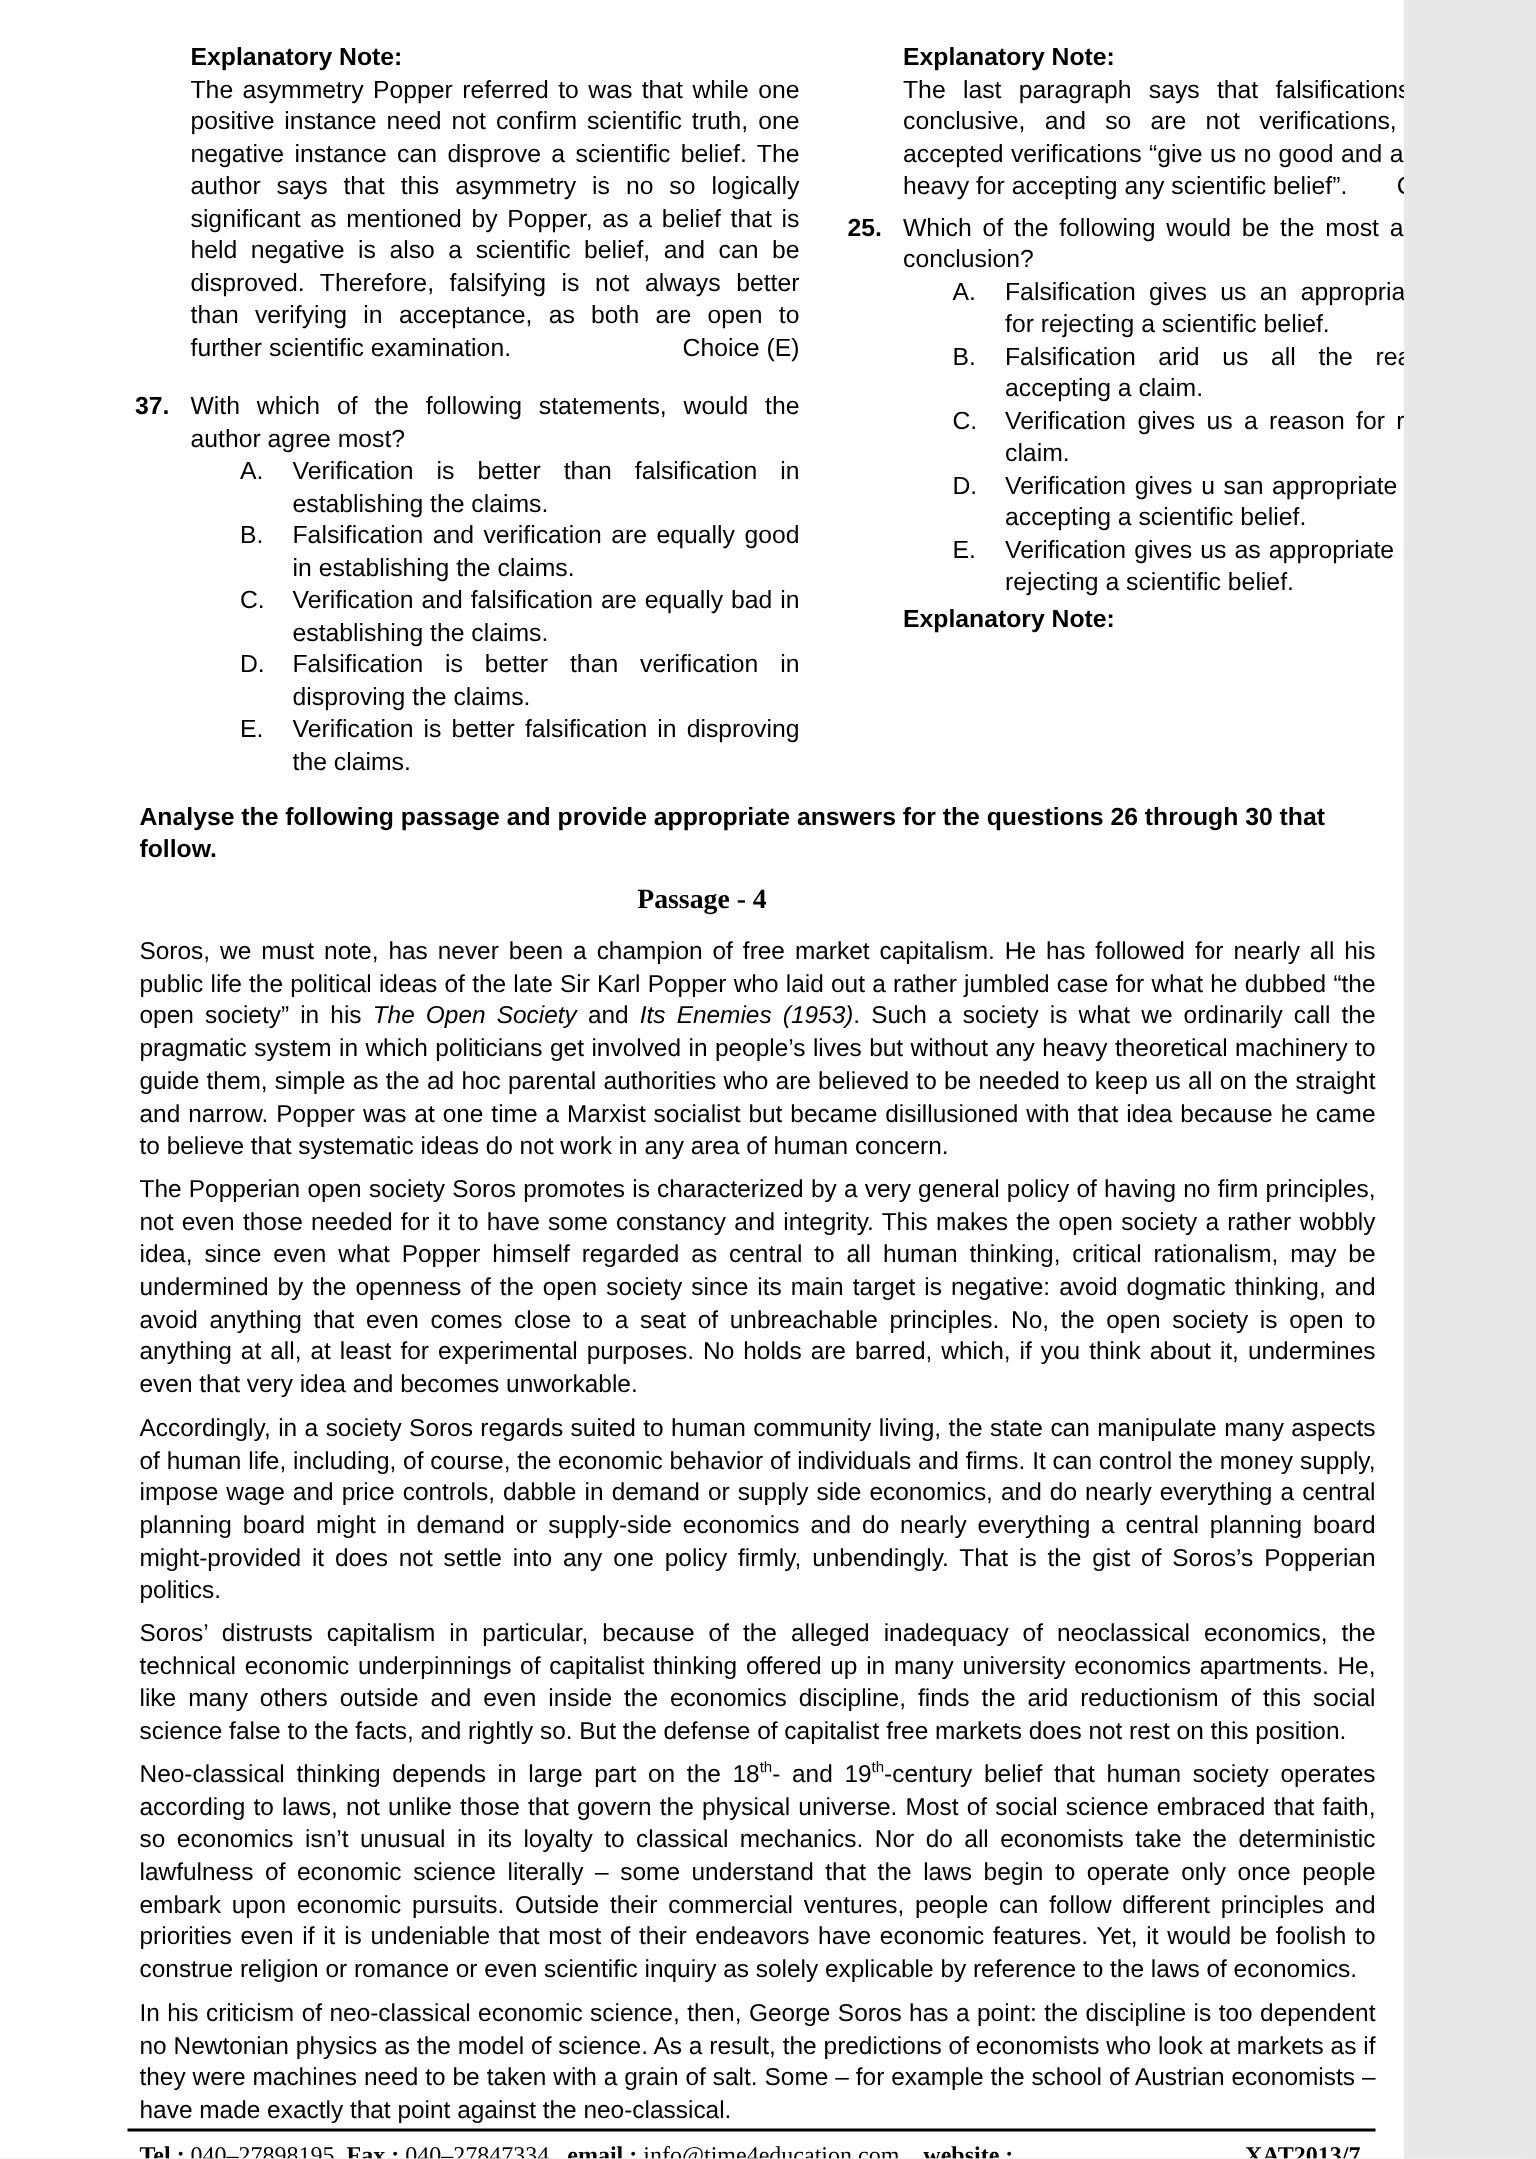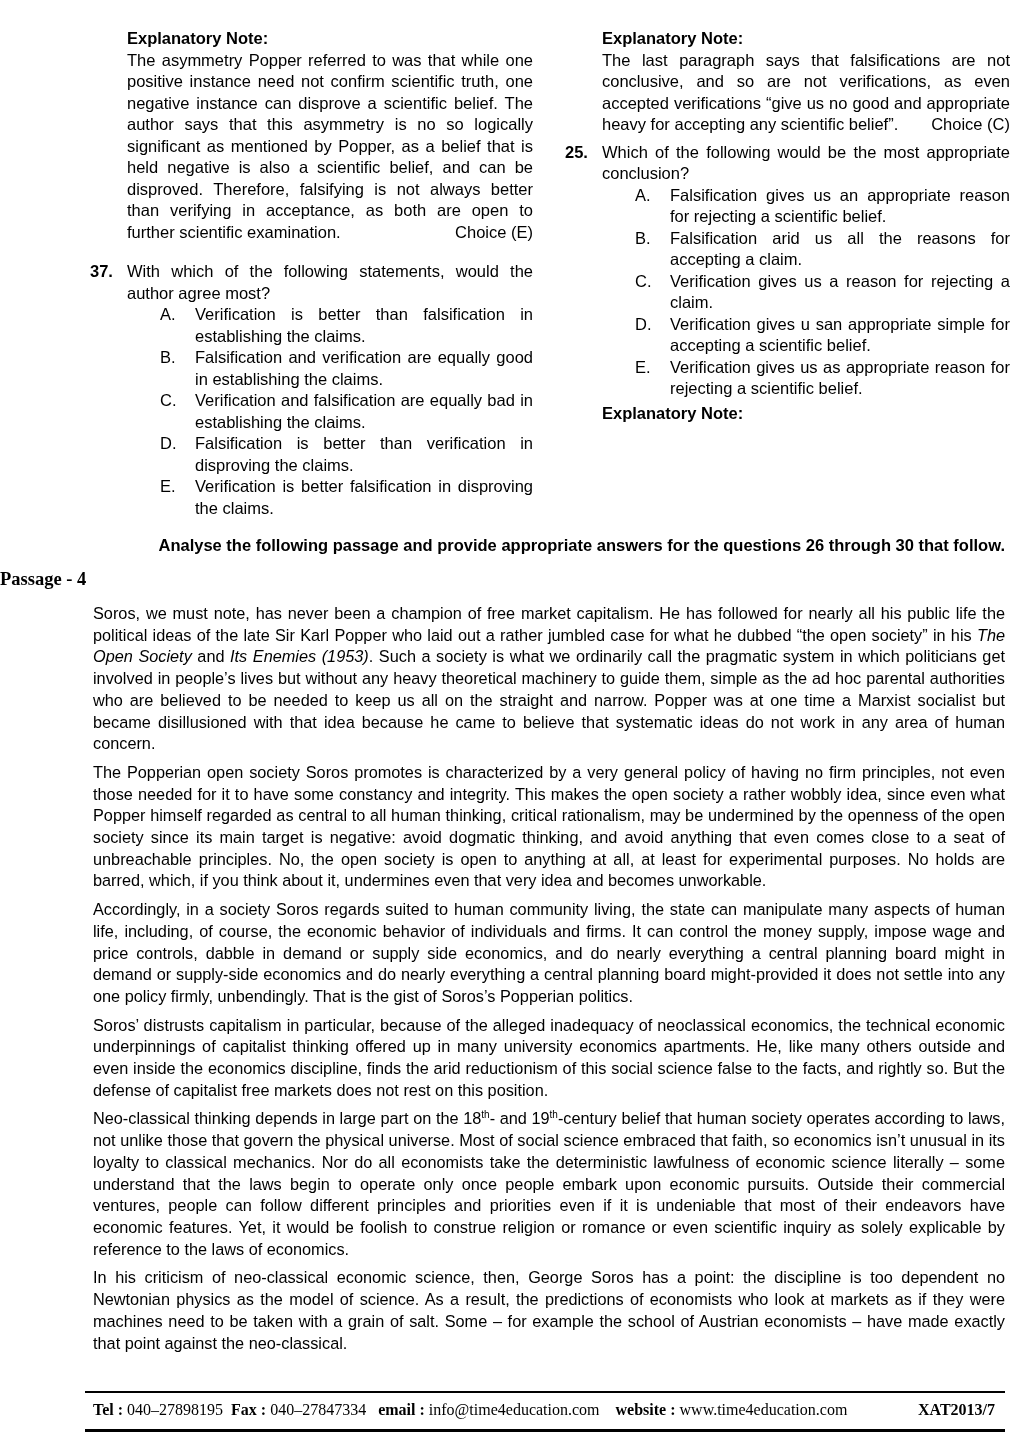--- a/index.html
+++ b/index.html
@@ -1,17 +1,17 @@
 <!DOCTYPE html>
 <html><head>
 <meta charset="utf-8">
 <style>
   html,body{margin:0;padding:0;background:#e8e8e8;}
   .page{
-    width:1024px;height:1439px;background:#fff;color:#000;
+    width:936px;height:1439px;background:#fff;color:#000;
     box-sizing:border-box;display:flex;flex-direction:column;
     font-family:"Liberation Sans",sans-serif;overflow:hidden;position:relative;
   }
   
   .top{
     margin:28px 14px 0 90px;
     display:grid;grid-template-columns:443px 445px;column-gap:32px;
     font-size:16.5px;line-height:21.5px;
   }
   .note{margin-left:37px;}
@@ -23,24 +23,24 @@
   .q-num{width:37px;flex:none;font-weight:700;}
   .q-content{flex:1;min-width:0;}
   .q-text{margin:0;text-align:justify;}
   .options{margin-left:33px;}
   .option{display:flex;}
   .opt-letter{width:35px;flex:none;}
   .opt-text{flex:1;min-width:0;margin:0;text-align:justify;}
   .note.after-q{margin-top:3px;}
   
   .passage-intro{
-    margin:16px 19px 0 93px;font-weight:700;font-size:16.5px;line-height:21px;text-align:right;
+    margin:16px 19px 0 93px;font-weight:700;font-size:16.5px;line-height:21px;text-align:left;
   }
   .passage-title{
-    margin:12px 0 13px;
+    margin:12px 0 13px;text-align:center;
     font-family:"Liberation Serif",serif;font-weight:700;font-size:18.5px;line-height:22px;
   }
   .passage-body{margin:0 19px 0 93px;}
   .para{margin:0 0 7px;font-size:16.3px;line-height:21.7px;text-align:justify;}
   .para:last-child{margin-bottom:0;}
   .para sup, .q-text sup{font-size:10px;line-height:0;}
   
   .page-footer{
     margin:auto 19px 7px 85px;
     border-top:2px solid #000;border-bottom:3px solid #000;

